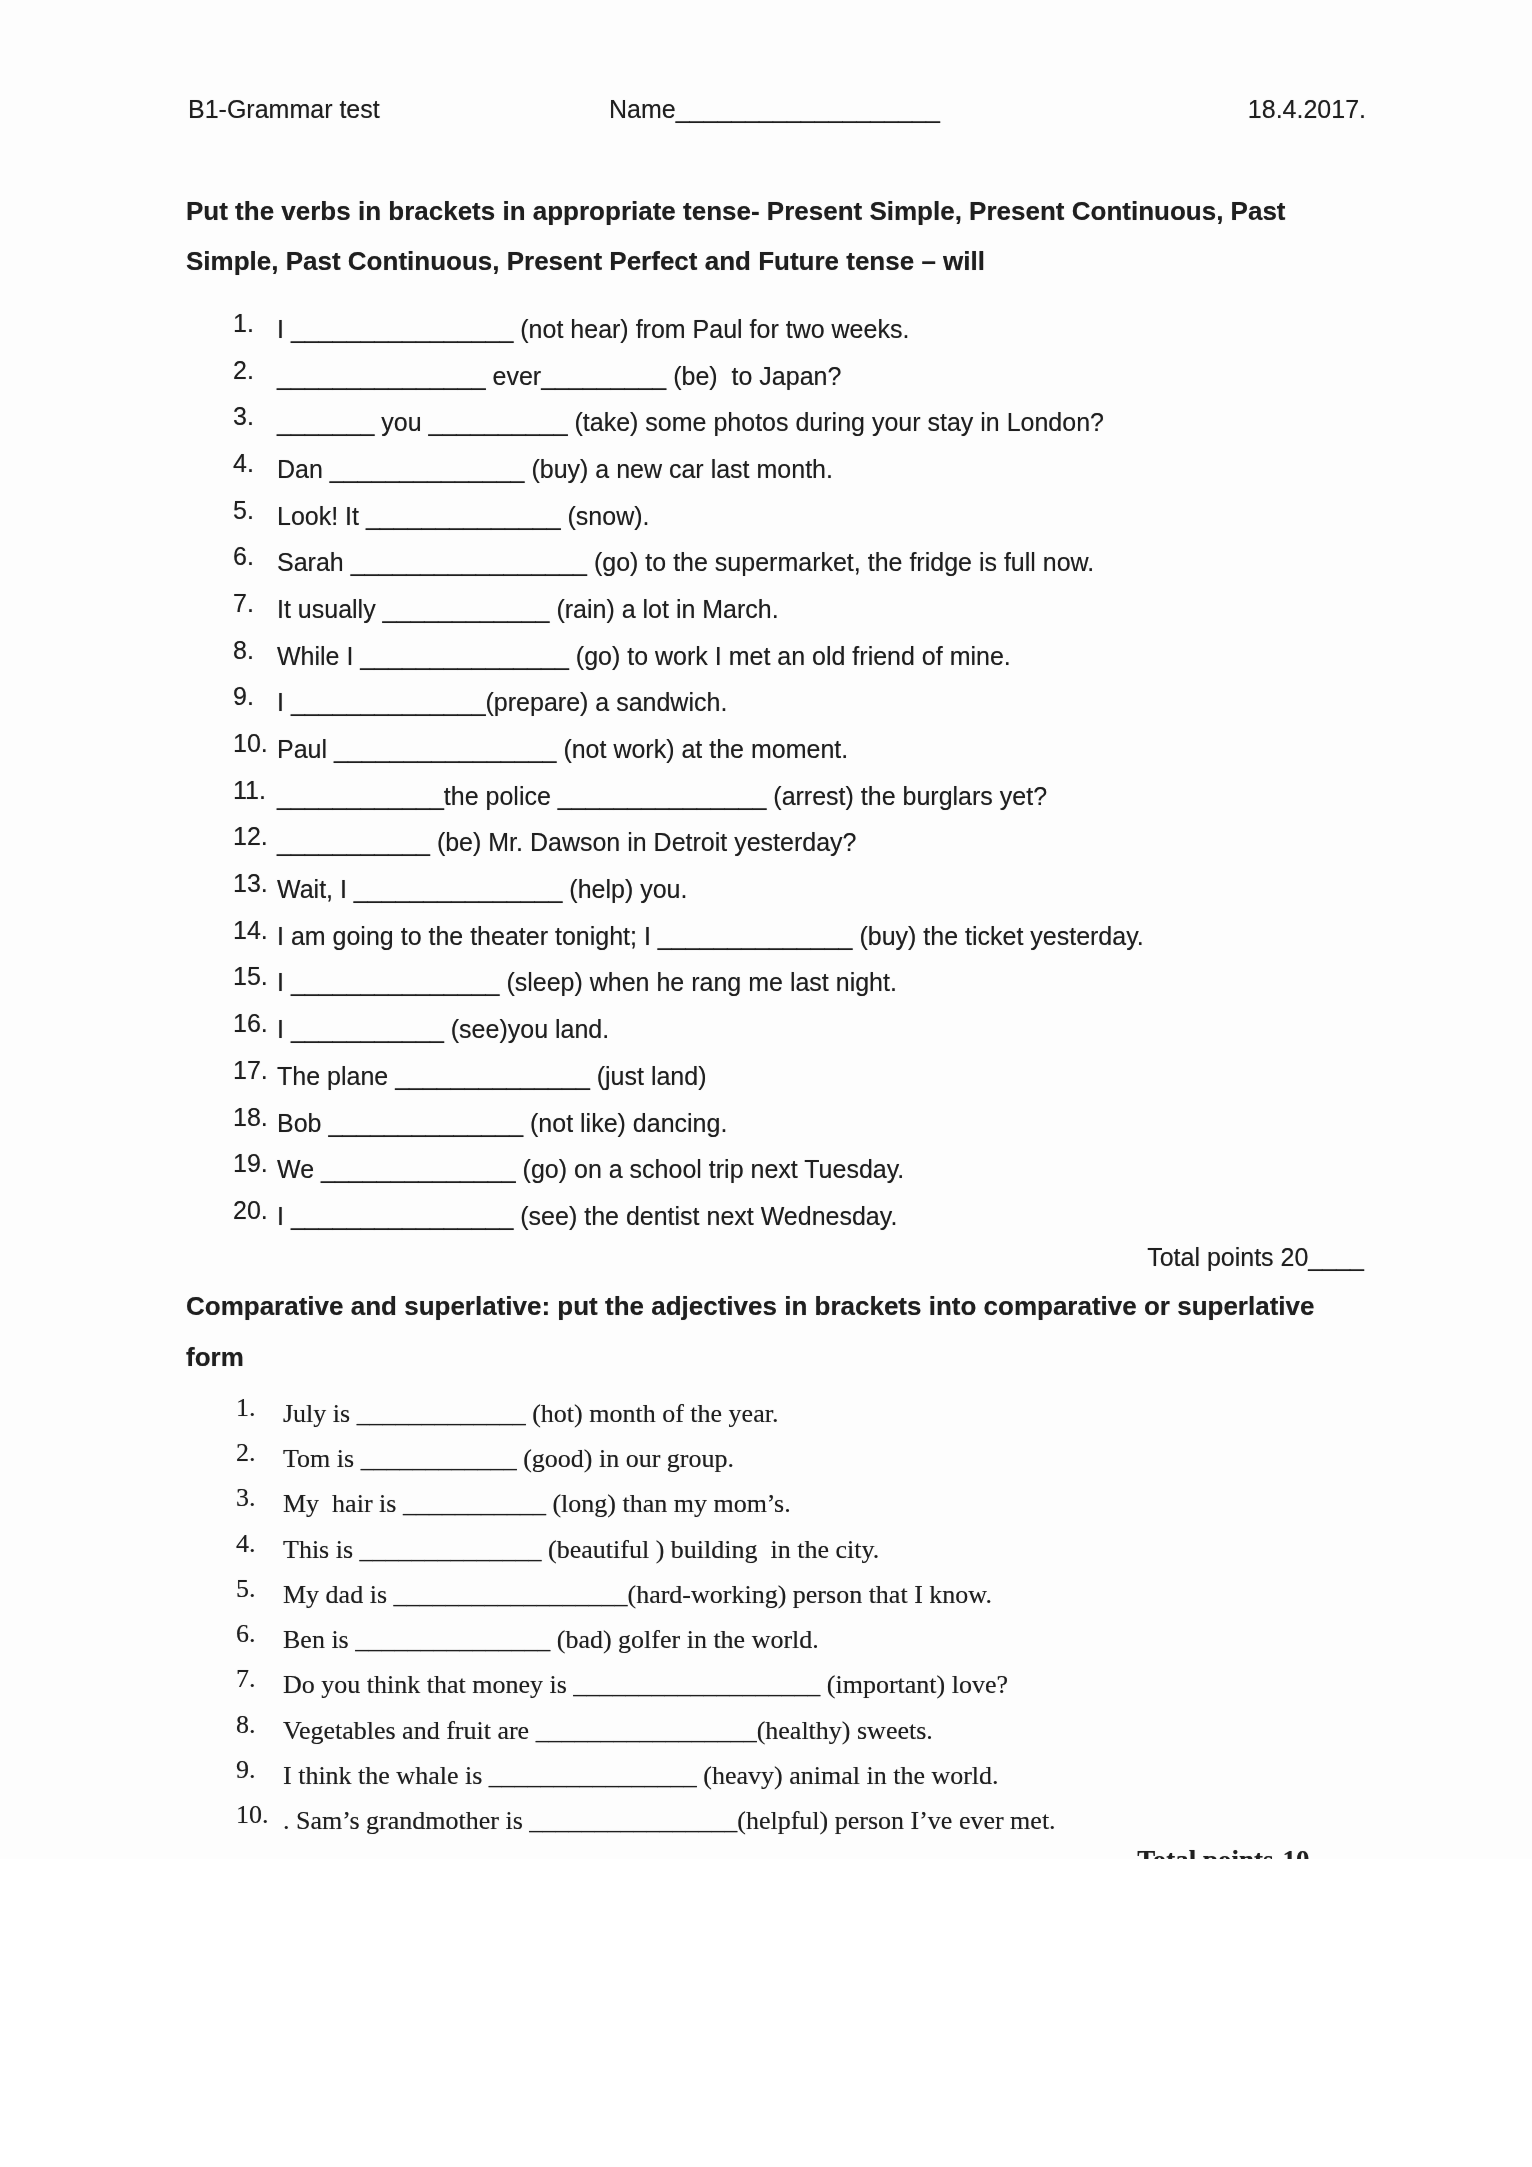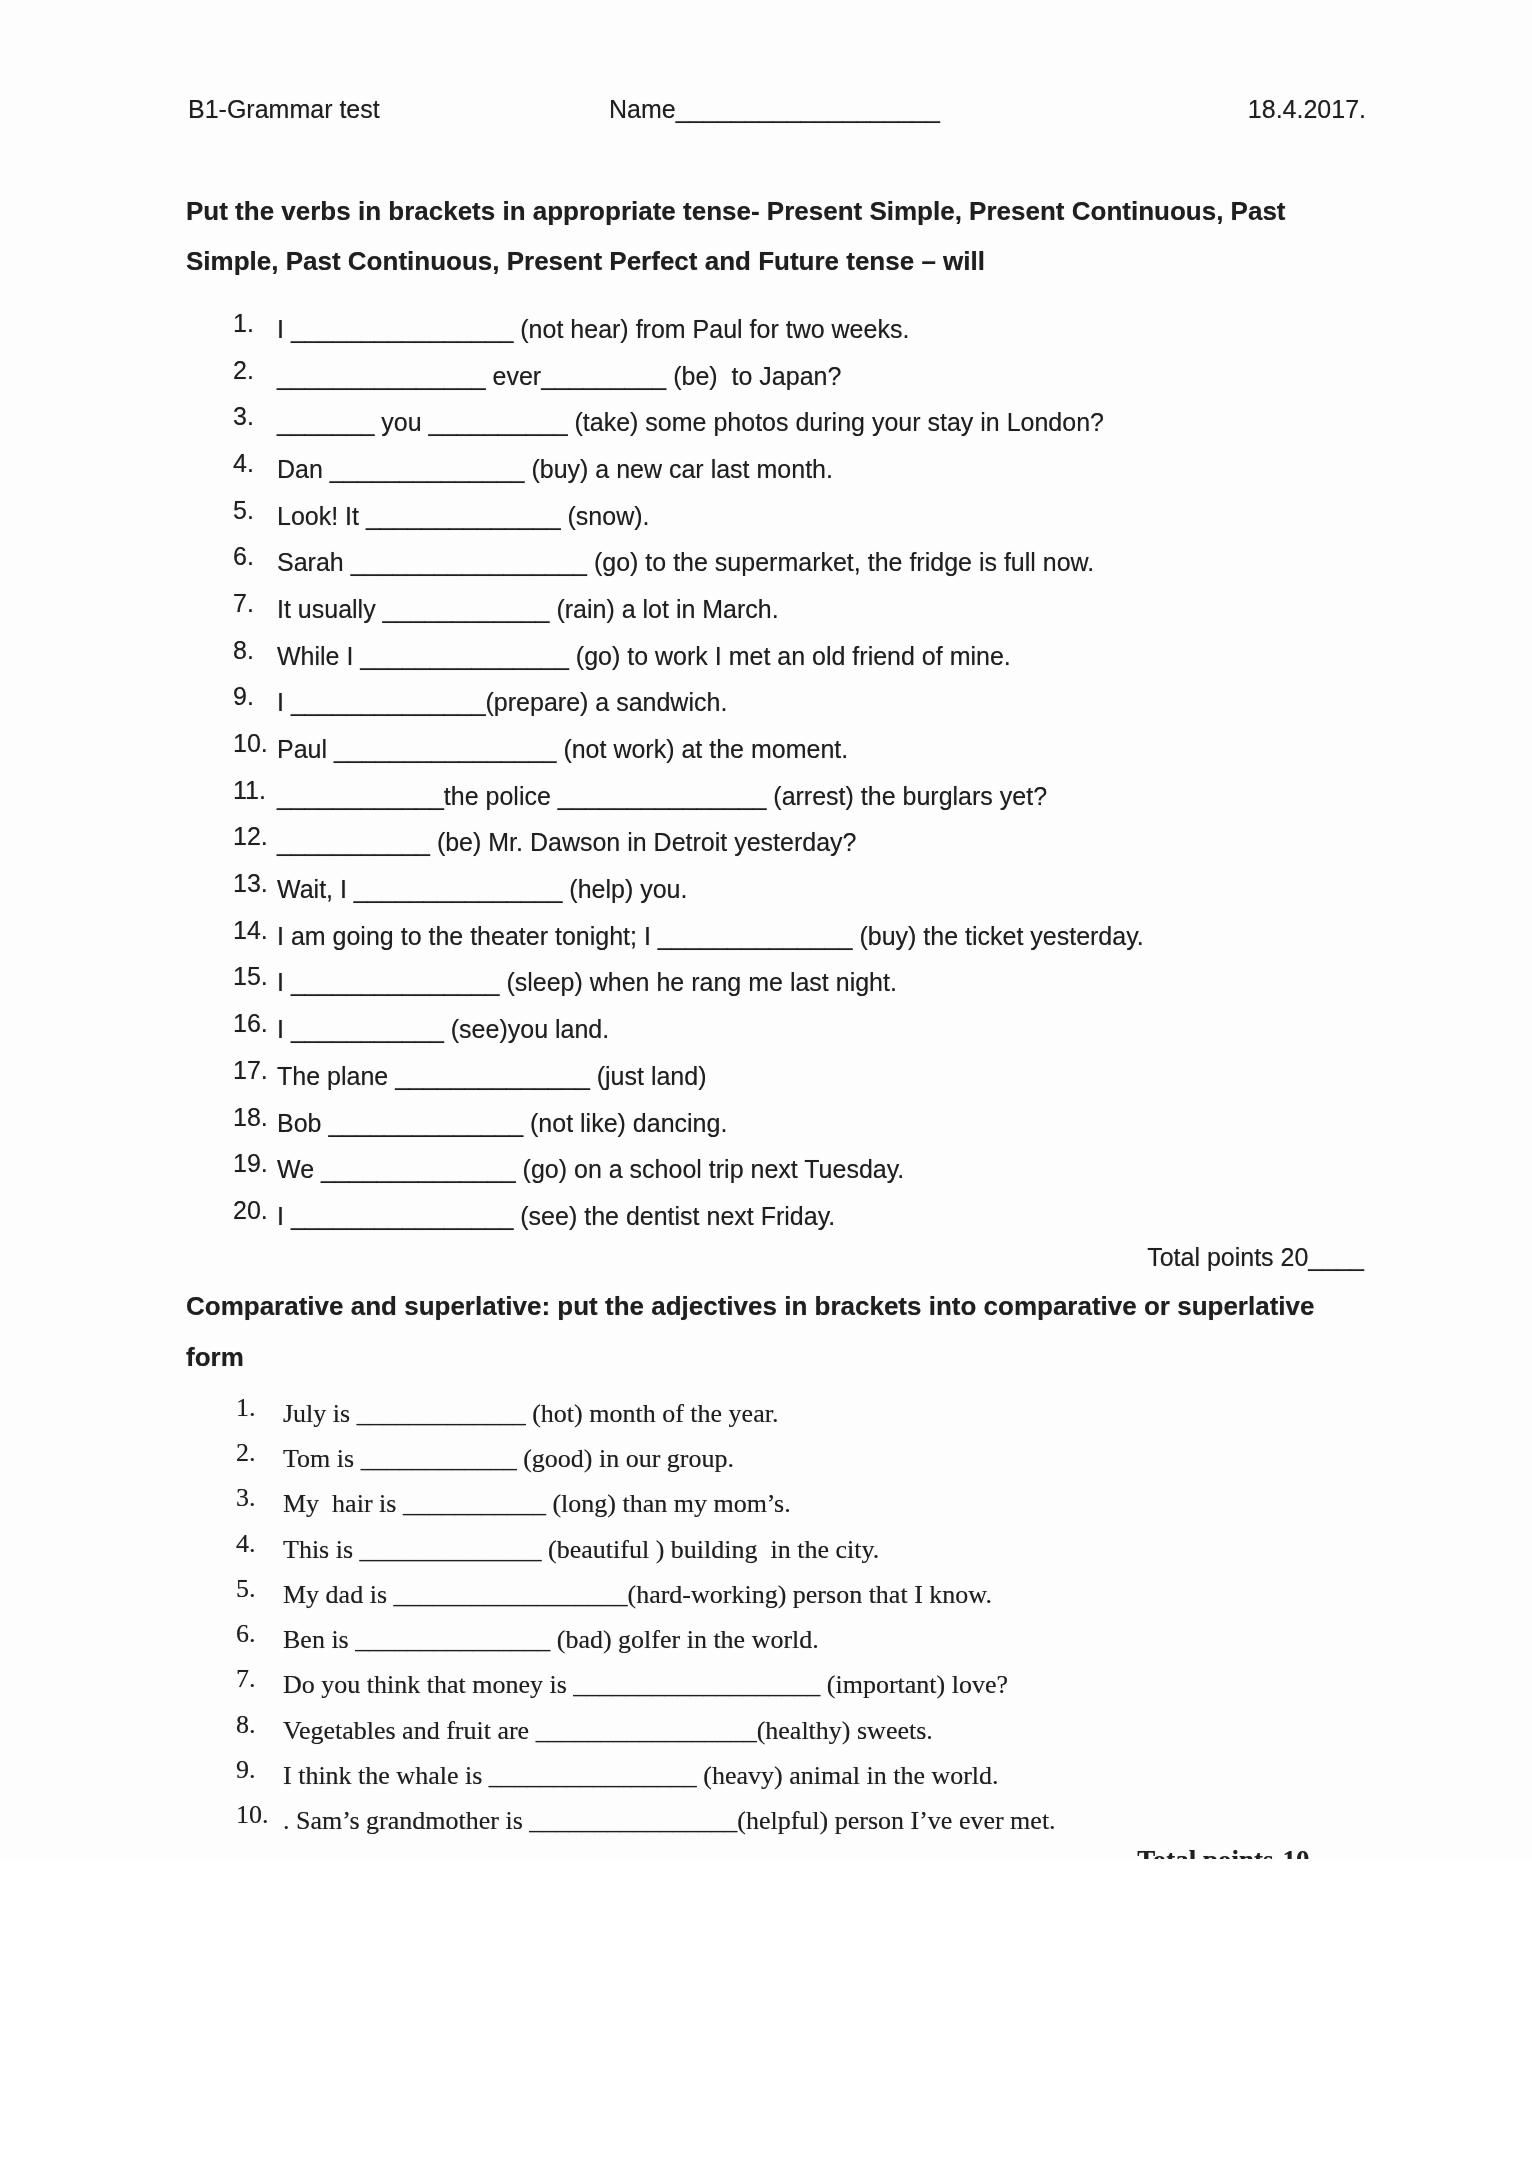--- a/index.html
+++ b/index.html
@@ -122,21 +122,21 @@
     <div class="row">
         <span class="num">18.</span>
         <span class="txt">Bob ______________ (not like) dancing.</span>
       </div>
     <div class="row">
         <span class="num">19.</span>
         <span class="txt">We ______________ (go) on a school trip next Tuesday.</span>
       </div>
     <div class="row">
         <span class="num">20.</span>
-        <span class="txt">I ________________ (see) the dentist next Friday.</span>
+        <span class="txt">I ________________ (see) the dentist next Wednesday.</span>
       </div>
   </div>
 
   <div class="total1">Total points 20____</div>
 
   <div class="instr2">
     <div>Comparative and superlative: put the adjectives in brackets into comparative or superlative</div>
     <div>form</div>
   </div>
 

